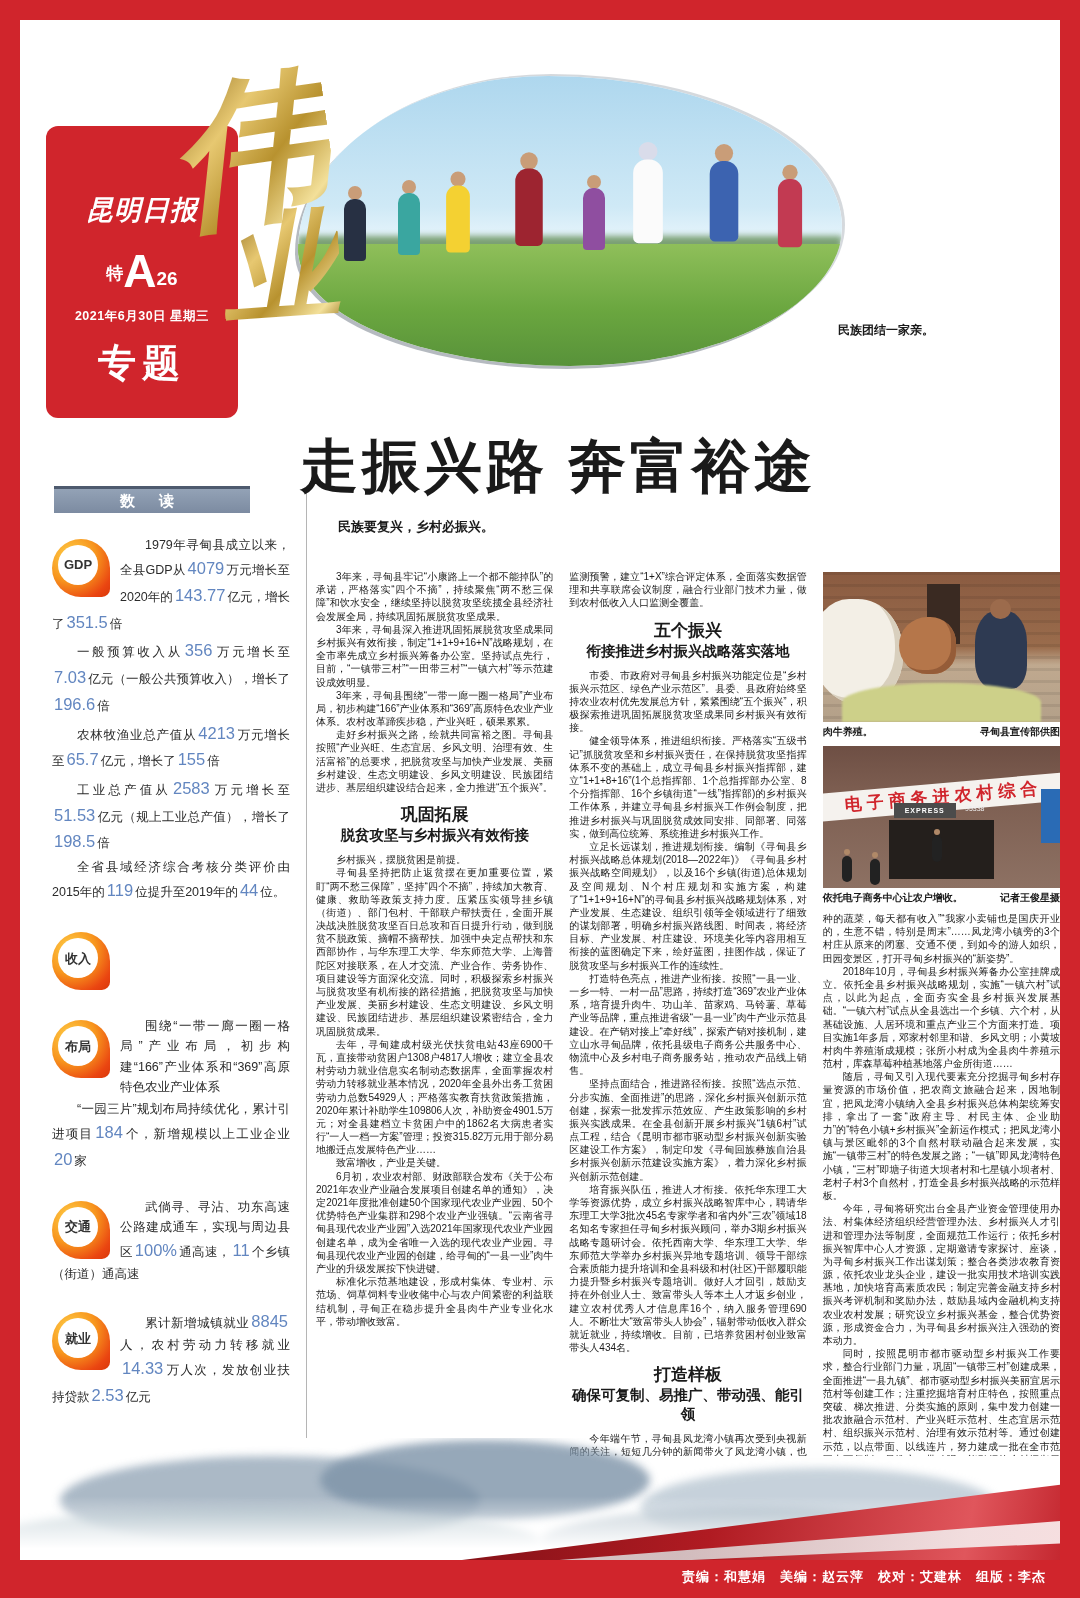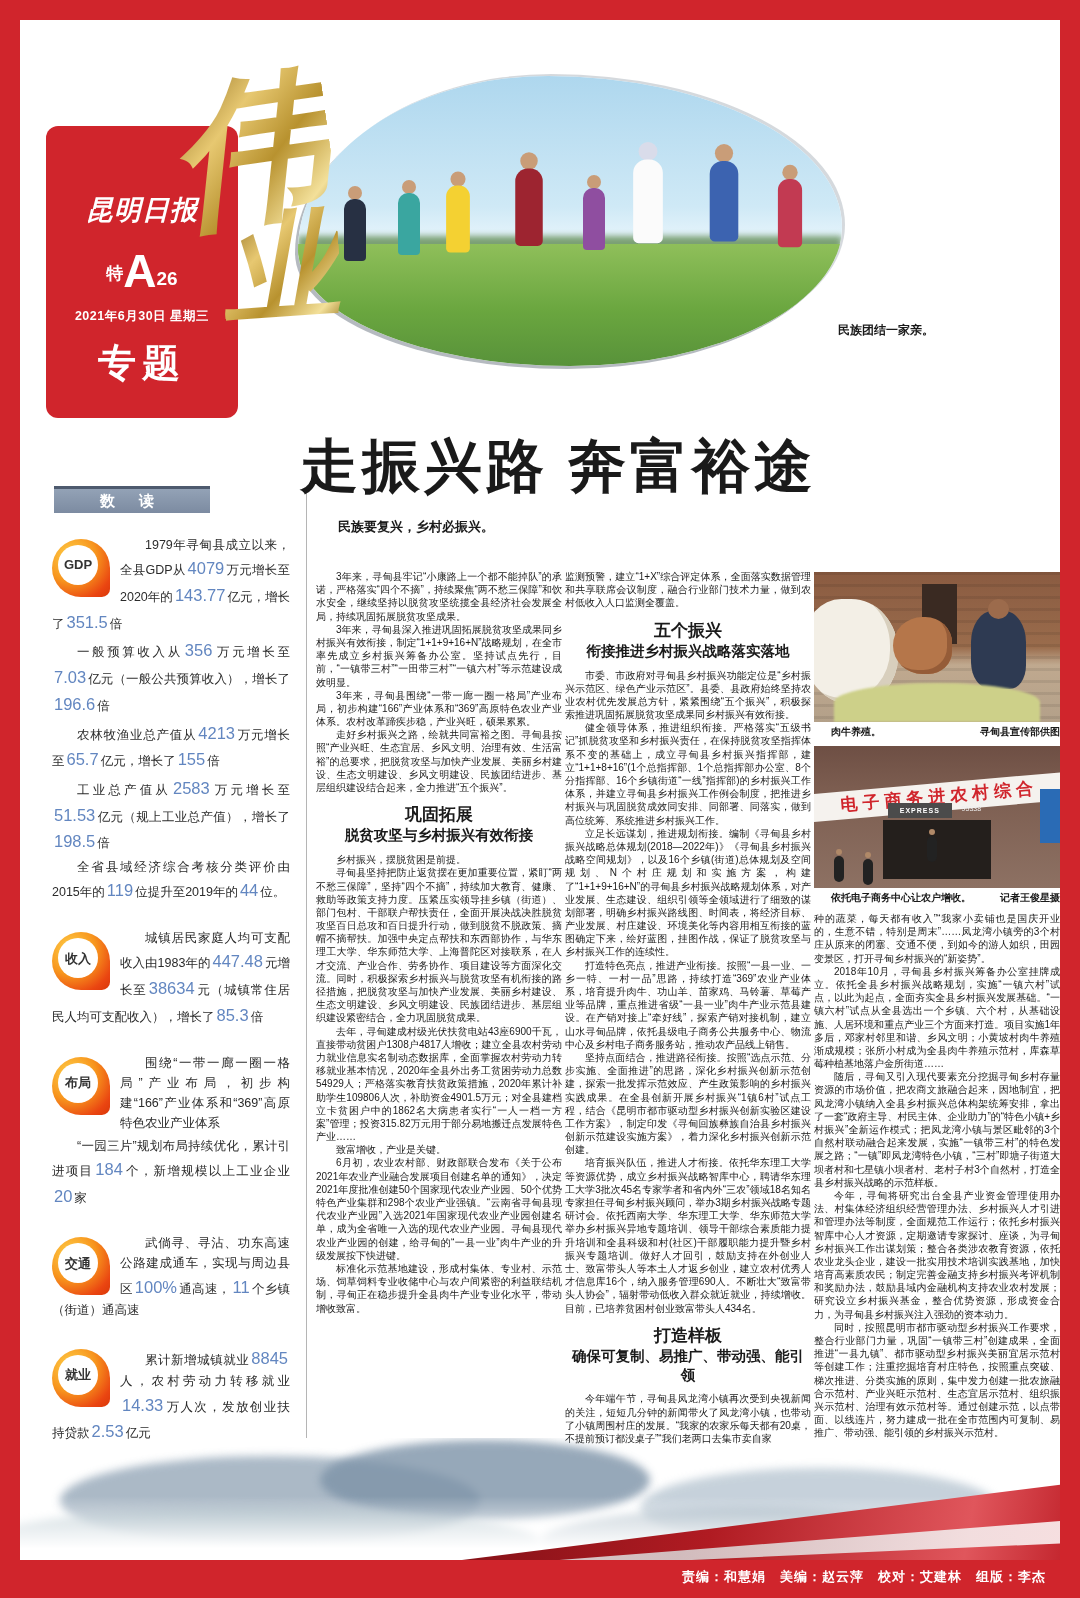--- a/index.html
+++ b/index.html
@@ -85,43 +85,43 @@
   
   .kicker{position:absolute;left:316px;top:400px;width:744px;text-align:center;font-size:23px;
           font-weight:bold;letter-spacing:3px;z-index:5;}
   .title{position:absolute;left:300px;top:428px;width:760px;text-align:left;font-size:58px;
          font-weight:900;letter-spacing:4px;z-index:5;}
   .intro{position:absolute;left:312px;top:518px;width:478px;font-size:13px;font-weight:bold;
          line-height:1.38;z-index:5;}
   .intro p{margin:0;text-indent:2em;}
   
   .sidebar{position:absolute;left:44px;top:486px;width:254px;z-index:5;}
-  .sb-head{width:156px;margin-left:10px;height:24px;border-top:3px solid #4e5a6e;
+  .sb-head{width:196px;margin-left:10px;height:24px;border-top:3px solid #4e5a6e;
            background:linear-gradient(to bottom,#93a2b6,#7c8ba1);color:#fff;font-size:15px;
            font-weight:bold;letter-spacing:10px;text-align:center;line-height:24px;}
   .stat{margin:22px 8px 0 8px;overflow:hidden;font-size:12.5px;line-height:1.62;color:#2b2b2b;}
   .pin{float:left;width:58px;height:58px;margin:4px 10px 4px 0;border-radius:50% 50% 14% 50%;
        background:radial-gradient(circle at 32% 30%,#ffd24a 0%,#f7941d 45%,#ea4511 80%,#d93708 100%);
        position:relative;}
   .pin .inner{position:absolute;left:6px;top:6px;width:40px;height:40px;border-radius:50%;background:#fff;
        display:flex;align-items:center;justify-content:center;font-weight:900;font-size:13px;color:#333;}
   .stat p{margin:0 0 2px 0;text-indent:2em;text-align:justify;}
   .stat .num{color:#6286c0;font-size:16.5px;padding:0 2px;}
   .vrule{position:absolute;left:306px;top:490px;width:1px;height:948px;background:#b5b5b5;z-index:2;}
   
-  .main{position:absolute;left:316px;top:570px;width:744px;height:886px;display:flex;gap:3px;
+  .main{position:absolute;left:316px;top:570px;width:744px;height:886px;display:flex;gap:16px;
         overflow:hidden;z-index:5;}
   .col{flex:1;min-width:0;font-size:10px;line-height:1.32;text-align:justify;}
   .col p{margin:0;text-indent:2em;}
   .col p.ni{text-indent:0;}
   .col-head{text-align:center;margin:10px 0 8px 0;line-height:1.3;}
   .col-head .a{font-size:17px;font-weight:900;}
   .col-head .b{font-size:14.5px;font-weight:900;}
   .figcap{display:flex;justify-content:space-between;font-size:10px;font-weight:bold;
-          margin:3px 0 8px 17px;line-height:1.3;}
+          margin:3px 0 8px 0;line-height:1.3;}
   .ph1{height:150px;margin-top:2px;}
   .ph2{height:142px;}
 </style>
 </head>
 <body>
 
 <div class="page">
 
   <div class="frame top"></div>
   <div class="frame left"></div>
@@ -195,21 +195,20 @@
           <p><span>农林牧渔业总产值从</span><span class="num">4213</span><span>万元增长至</span><span class="num">65.7</span><span>亿元，增长了</span><span class="num">155</span><span>倍</span></p>
           <p><span>工业总产值从</span><span class="num">2583</span><span>万元增长至</span><span class="num">51.53</span><span>亿元（规上工业总产值），增长了</span><span class="num">198.5</span><span>倍</span></p>
           <p><span>全省县域经济综合考核分类评价由2015年的</span><span class="num">119</span><span>位提升至2019年的</span><span class="num">44</span><span>位。</span></p>
         </div>
     </div>
     <div class="stat">
       <div class="pin">
           <span class="inner">收入</span>
         </div>
       <div>
-          <p><span>城镇居民家庭人均可支配收入由1983年的</span><span class="num">447.48</span><span>元增长至</span><span class="num">38634</span><span>元（城镇常住居民人均可支配收入），增长了</span><span class="num">85.3</span><span>倍</span></p>
         </div>
     </div>
     <div class="stat">
       <div class="pin">
           <span class="inner">布局</span>
         </div>
       <div>
           <p><span>围绕“一带一廊一圈一格局”产业布局，初步构建“166”产业体系和“369”高原特色农业产业体系</span></p>
           <p><span>“一园三片”规划布局持续优化，累计引进项目</span><span class="num">184</span><span>个，新增规模以上工业企业</span><span class="num">20</span><span>家</span></p>
         </div>

